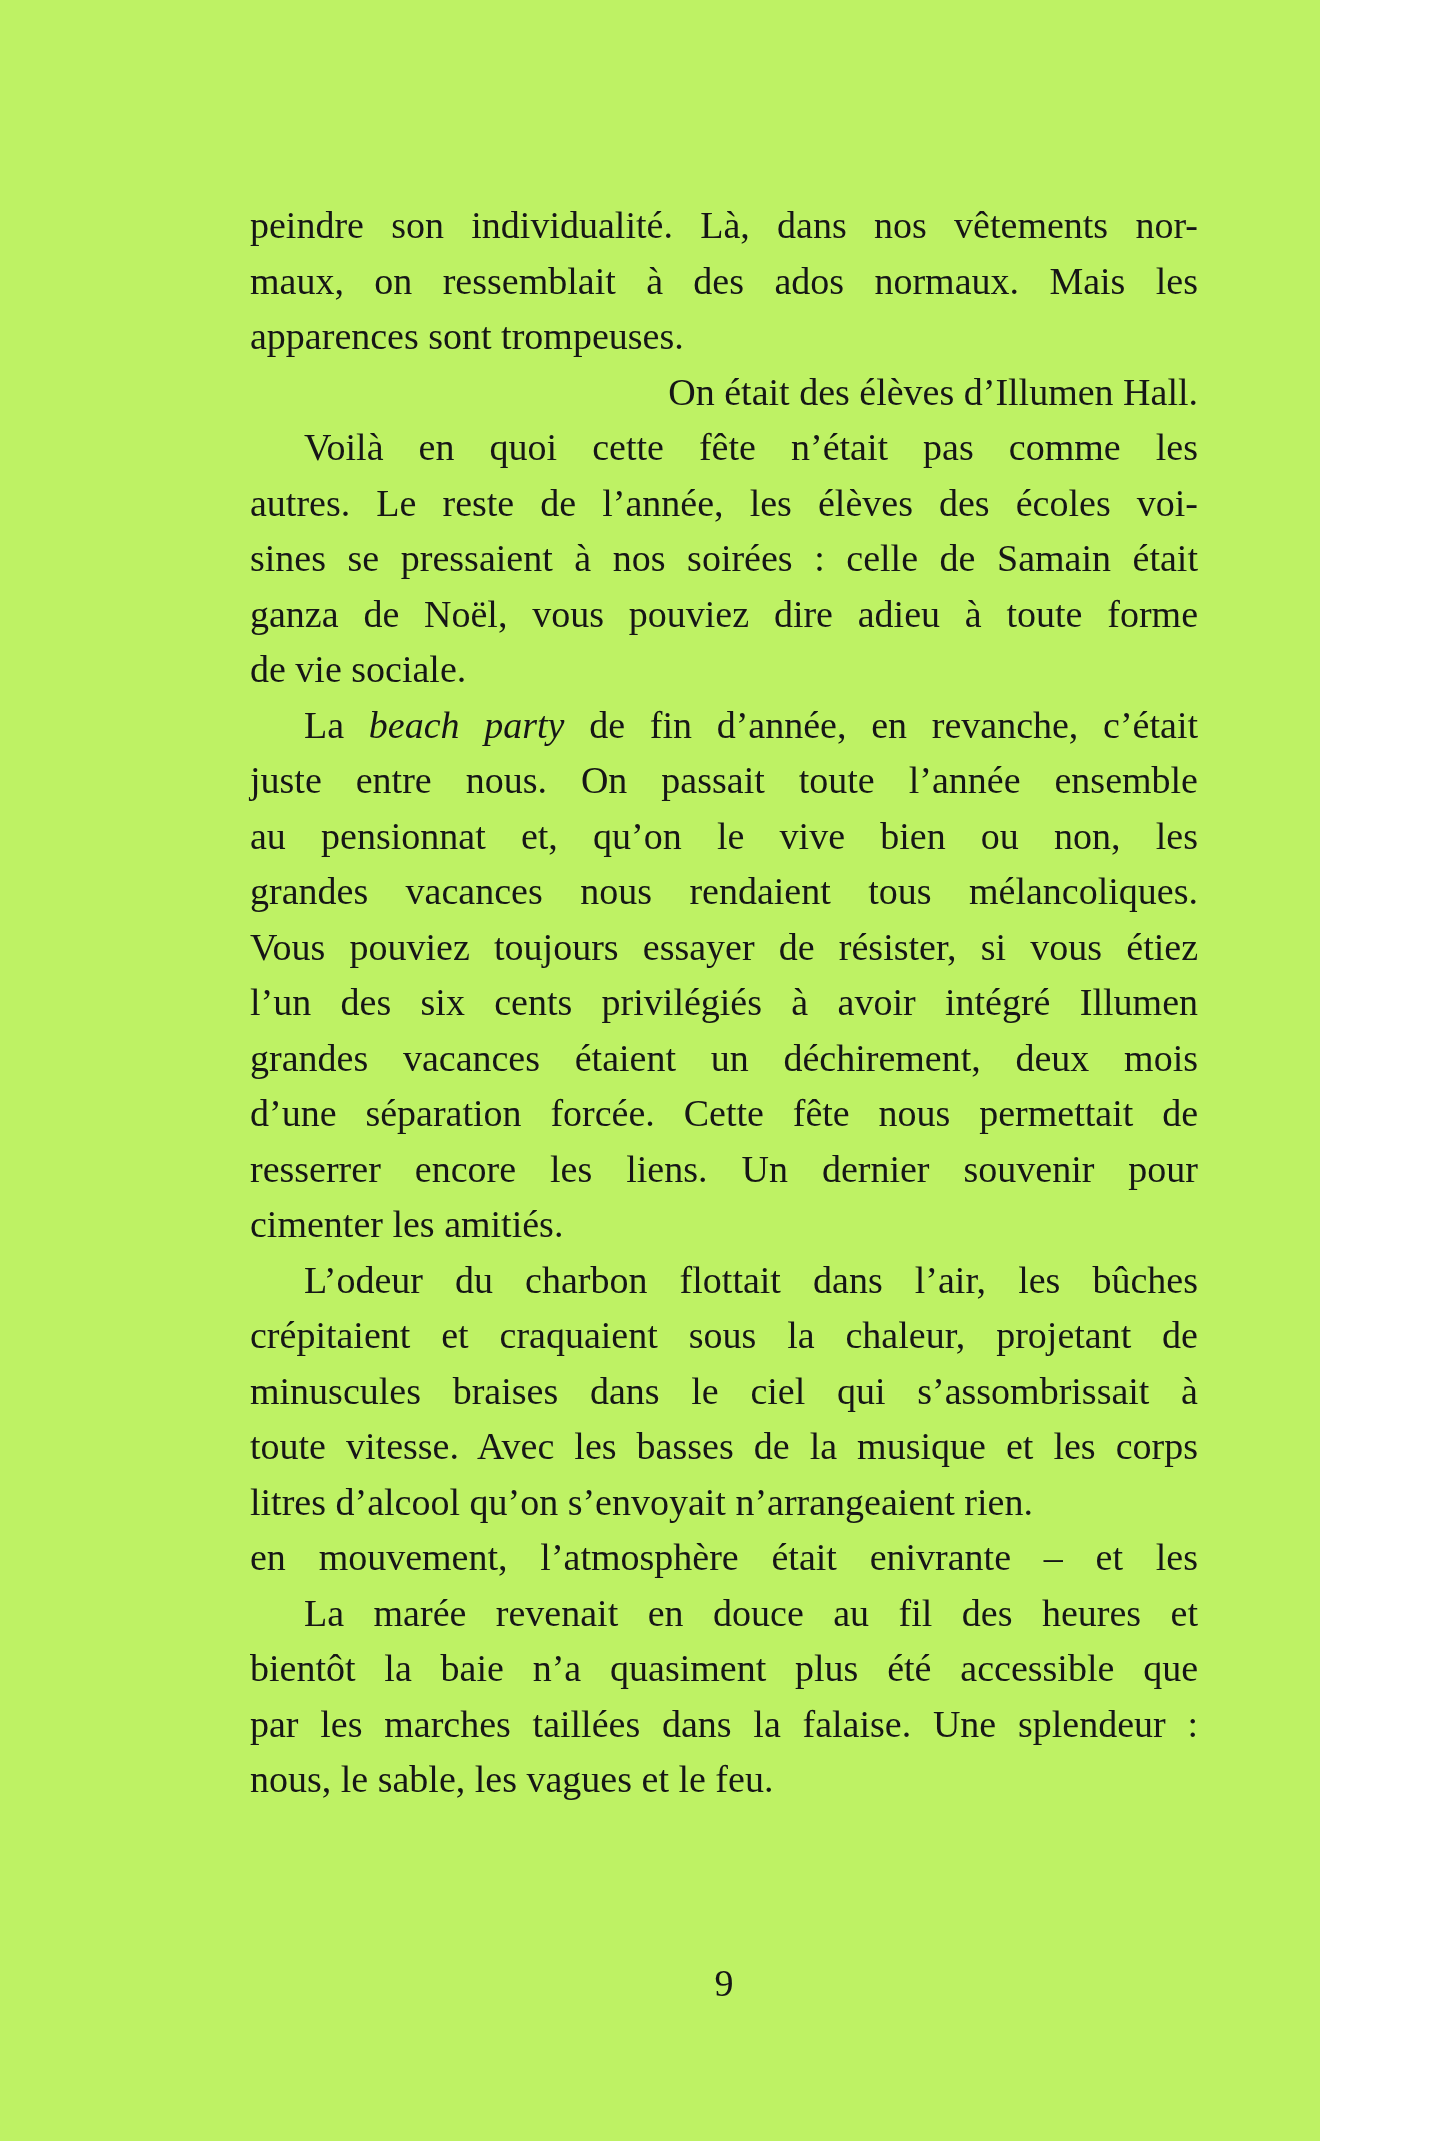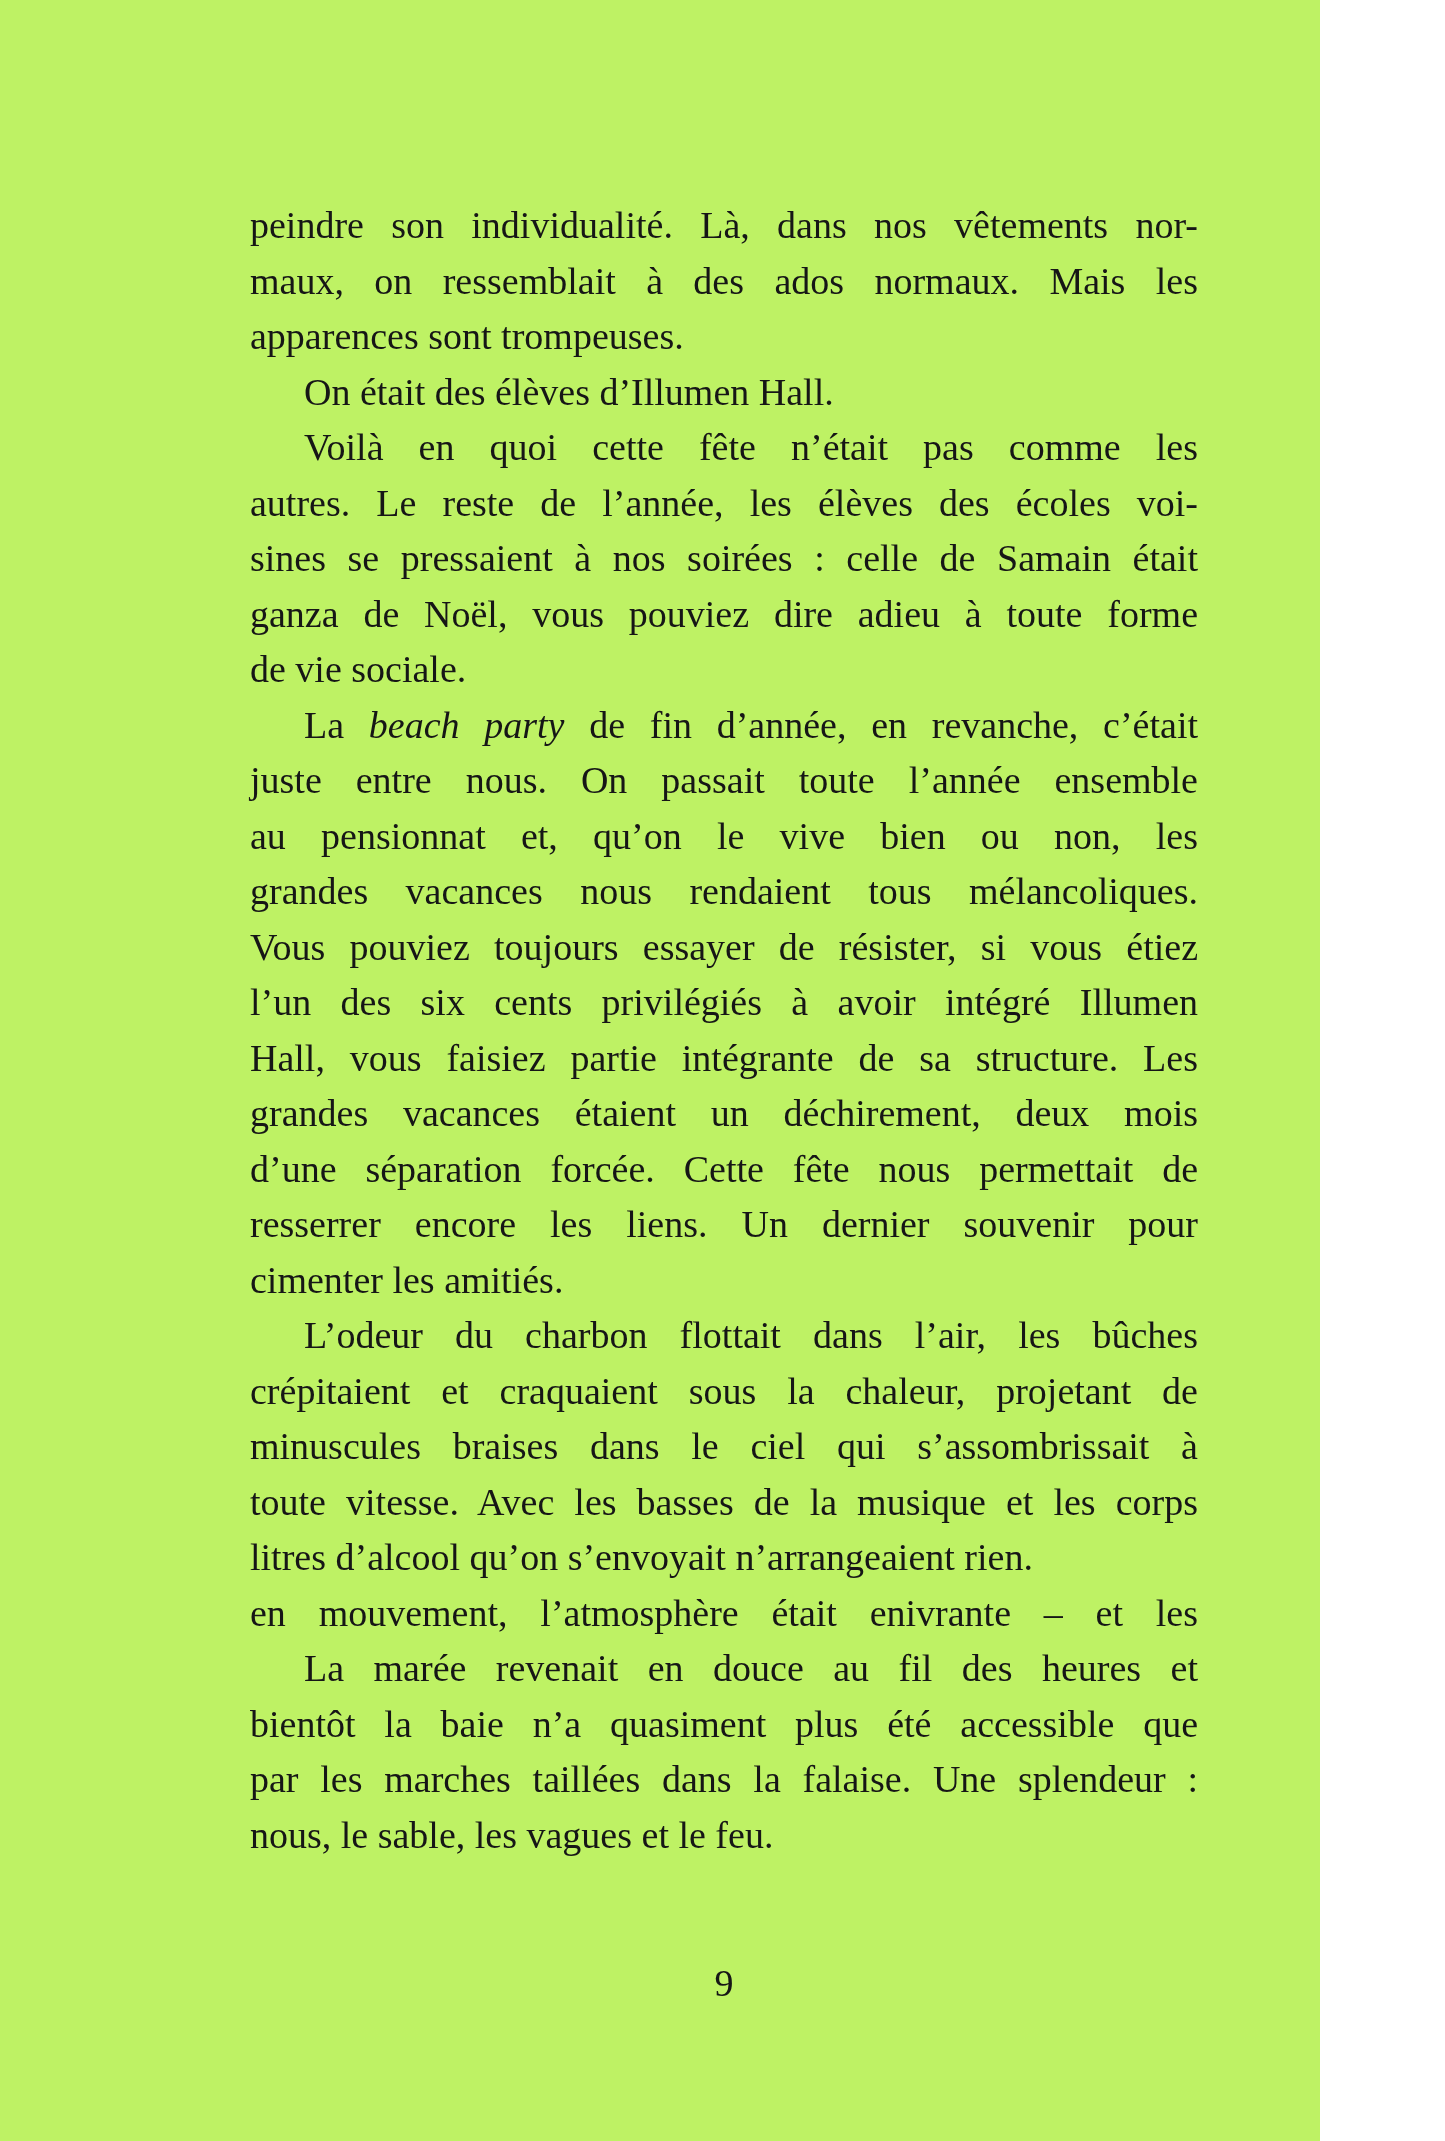--- a/index.html
+++ b/index.html
@@ -28,20 +28,21 @@
     text-align: left;
     white-space: normal;
     color: #161616;
   }
   .line.justify {
     text-align: justify;
     text-align-last: justify;
   }
   .line.indent {
     text-indent: 54px;
+    text-align: right;
   }
   .line .italic {
     font-style: italic;
     margin-top: 11px;
   }
   .page-number {
     position: absolute;
     left: 250px;
     top: 1956px;
     width: 948px;
@@ -64,21 +65,20 @@
       <div class="line justify"><span>autres. Le reste de l’année, les élèves des écoles voi-</span></div>
       <div class="line justify"><span>sines se pressaient à nos soirées : celle de Samain était</span></div>
       <div class="line justify"><span>ganza de Noël, vous pouviez dire adieu à toute forme</span></div>
       <div class="line"><span>de vie sociale.</span></div>
       <div class="line justify indent"><span>La </span><span class="italic">beach party</span><span> de fin d’année, en revanche, c’était</span></div>
       <div class="line justify"><span>juste entre nous. On passait toute l’année ensemble</span></div>
       <div class="line justify"><span>au pensionnat et, qu’on le vive bien ou non, les</span></div>
       <div class="line justify"><span>grandes vacances nous rendaient tous mélancoliques.</span></div>
       <div class="line justify"><span>Vous pouviez toujours essayer de résister, si vous étiez</span></div>
       <div class="line justify"><span>l’un des six cents privilégiés à avoir intégré Illumen</span></div>
-      <div class="line justify"><span>Hall, vous faisiez partie intégrante de sa structure. Les</span></div>
       <div class="line justify"><span>grandes vacances étaient un déchirement, deux mois</span></div>
       <div class="line justify"><span>d’une séparation forcée. Cette fête nous permettait de</span></div>
       <div class="line justify"><span>resserrer encore les liens. Un dernier souvenir pour</span></div>
       <div class="line"><span>cimenter les amitiés.</span></div>
       <div class="line justify indent"><span>L’odeur du charbon flottait dans l’air, les bûches</span></div>
       <div class="line justify"><span>crépitaient et craquaient sous la chaleur, projetant de</span></div>
       <div class="line justify"><span>minuscules braises dans le ciel qui s’assombrissait à</span></div>
       <div class="line justify"><span>toute vitesse. Avec les basses de la musique et les corps</span></div>
       <div class="line"><span>litres d’alcool qu’on s’envoyait n’arrangeaient rien.</span></div>
       <div class="line justify"><span>en mouvement, l’atmosphère était enivrante – et les</span></div>

